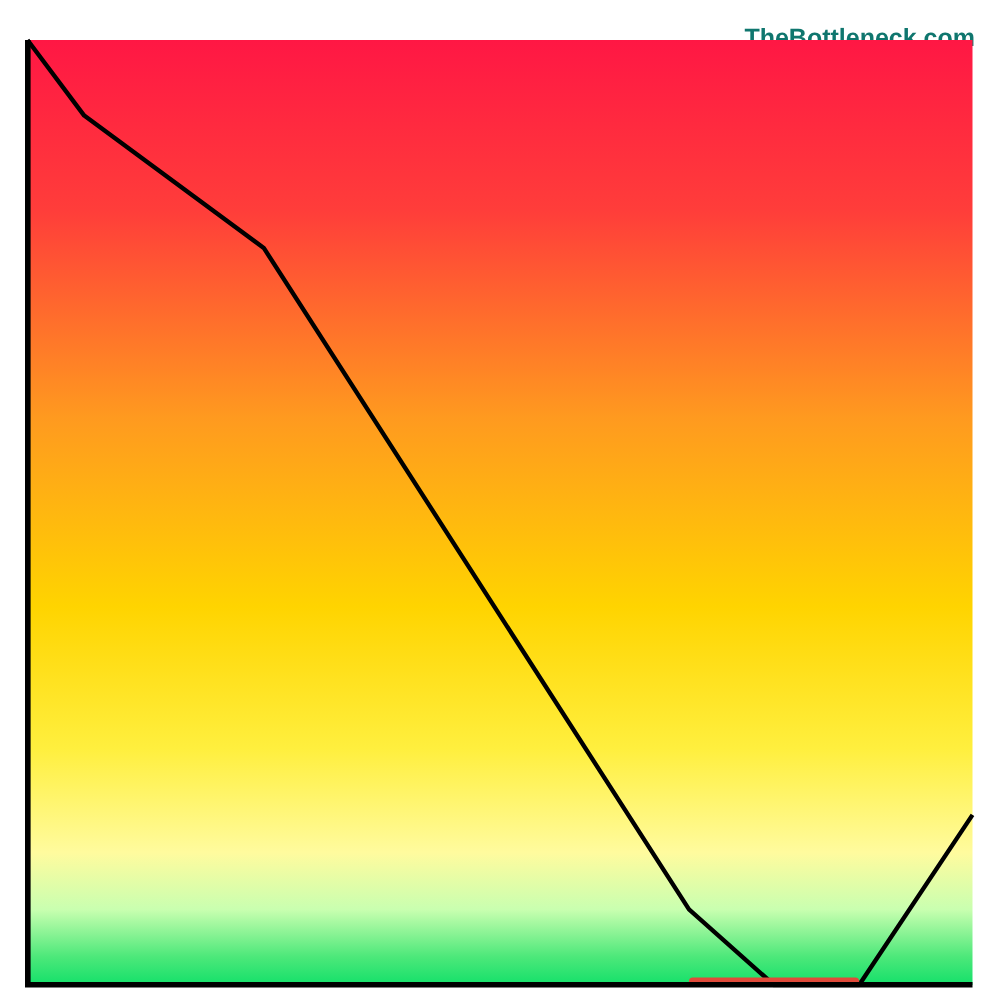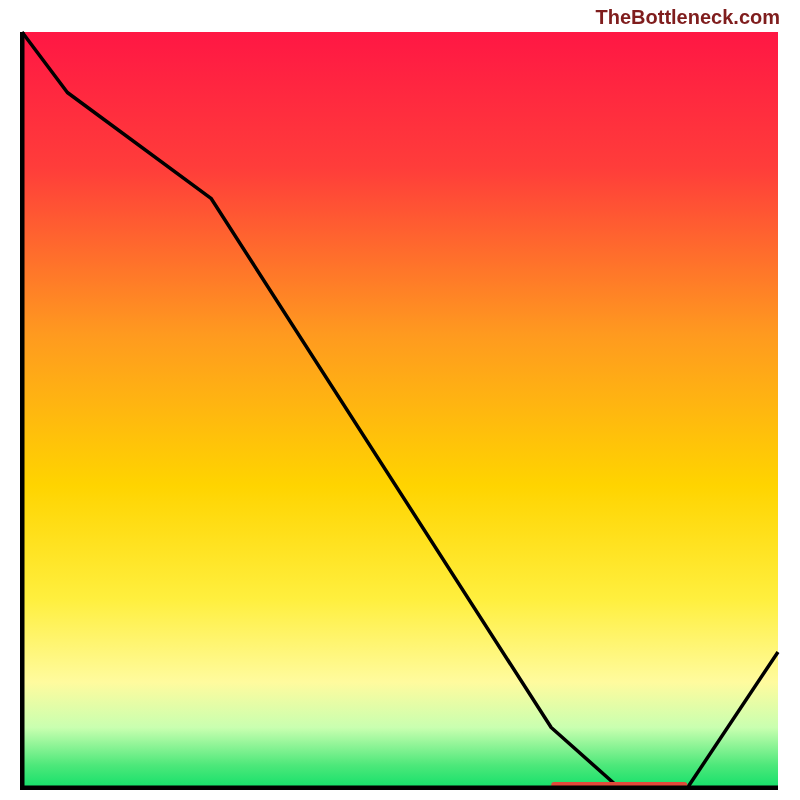--- a/index.html
+++ b/index.html
@@ -6,25 +6,25 @@
     margin: 0;
     padding: 0;
     width: 800px;
     height: 800px;
     background: #ffffff;
     font-family: Arial, Helvetica, sans-serif;
     position: relative;
   }
   .watermark {
     position: absolute;
-    top: 6px;
+    top: 20px;
     right: 20px;
     font-size: 20px;
     font-weight: bold;
-    color: #7f1d1d;
+    color: #0f766e;
   }
   .plot-wrap {
     position: absolute;
     left: 20px;
     top: 30px;
     width: 760px;
     height: 760px;
   }
   svg { display: block; }
 </style>

